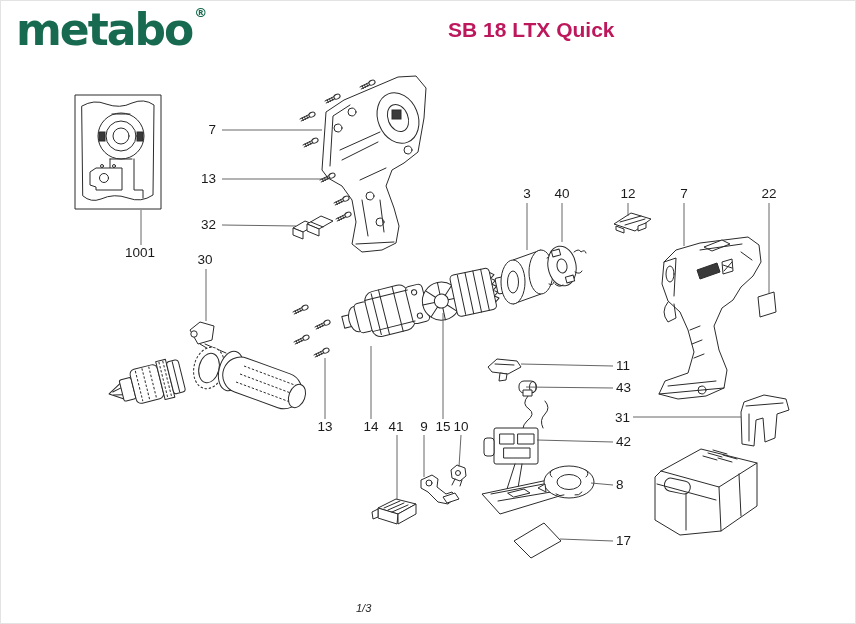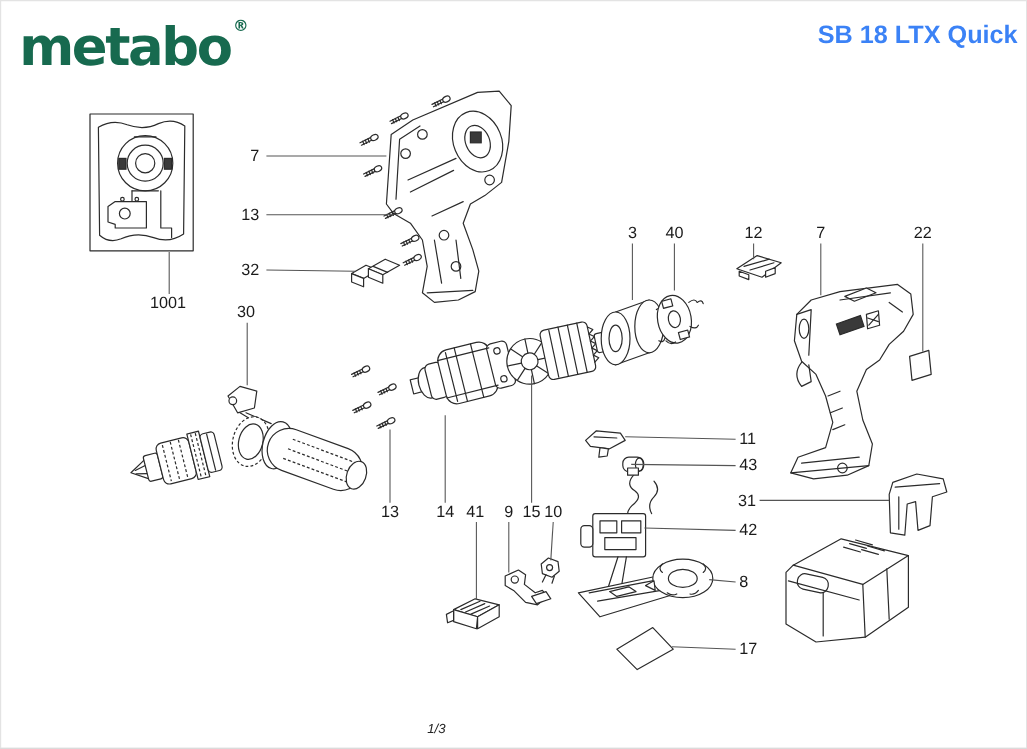--- a/index.html
+++ b/index.html
@@ -2,29 +2,29 @@
 <html><head>
 <meta charset="utf-8">
 <style>
   html,body{margin:0;padding:0;background:#888;}
   #page{
     position:relative;width:856px;height:624px;background:#ffffff;
     font-family:"Liberation Sans",sans-serif;overflow:hidden;
     box-shadow:0 0 0 1px #e3e3e3 inset;
   }
   #logo{
-    position:absolute;left:16px;top:16px;
+    position:absolute;left:16px;top:6px;
     font-family:"DejaVu Sans",sans-serif;
     font-weight:bold;font-size:44px;letter-spacing:-2px;
     color:#176a4f;line-height:1.0;
   }
   #logo .reg{font-size:13px;vertical-align:28px;letter-spacing:0;margin-left:2px;}
   #model-title{
-    position:absolute;right:8px;top:18px;width:400px;text-align:right;
-    font-size:21px;font-weight:bold;color:#3b82f6;letter-spacing:0px;
+    position:absolute;right:8px;top:18px;width:400px;
+    font-size:21px;font-weight:bold;color:#be185d;letter-spacing:0px;
   }
   #page-num{
     position:absolute;left:356px;bottom:10px;width:100px;text-align:left;
     font-size:11px;font-style:italic;color:#222;
   }
   svg{position:absolute;left:0;top:0;}
   .ln{stroke:#2b2b2b;stroke-width:1;fill:none;stroke-linejoin:round;stroke-linecap:round;}
   .fw{stroke:#2b2b2b;stroke-width:1;fill:#ffffff;stroke-linejoin:round;}
   .dk{stroke:#2b2b2b;stroke-width:1;fill:#3a3a3a;}
   .leader{stroke:#555;stroke-width:0.9;fill:none;}

